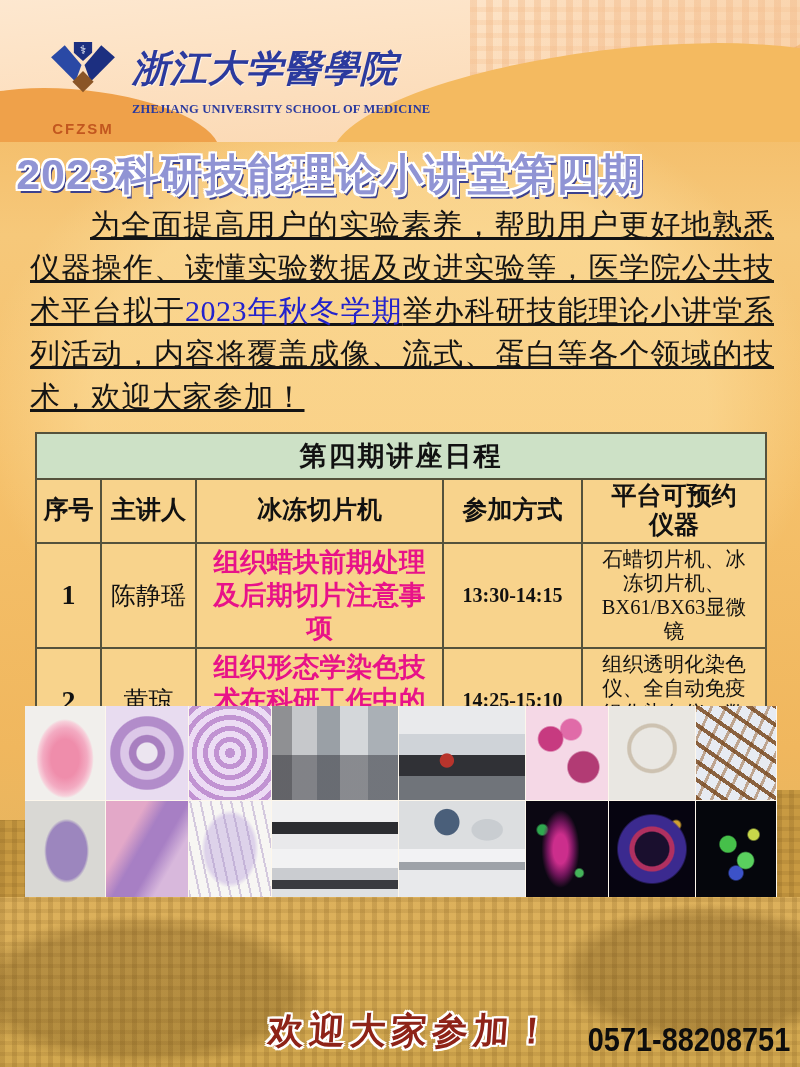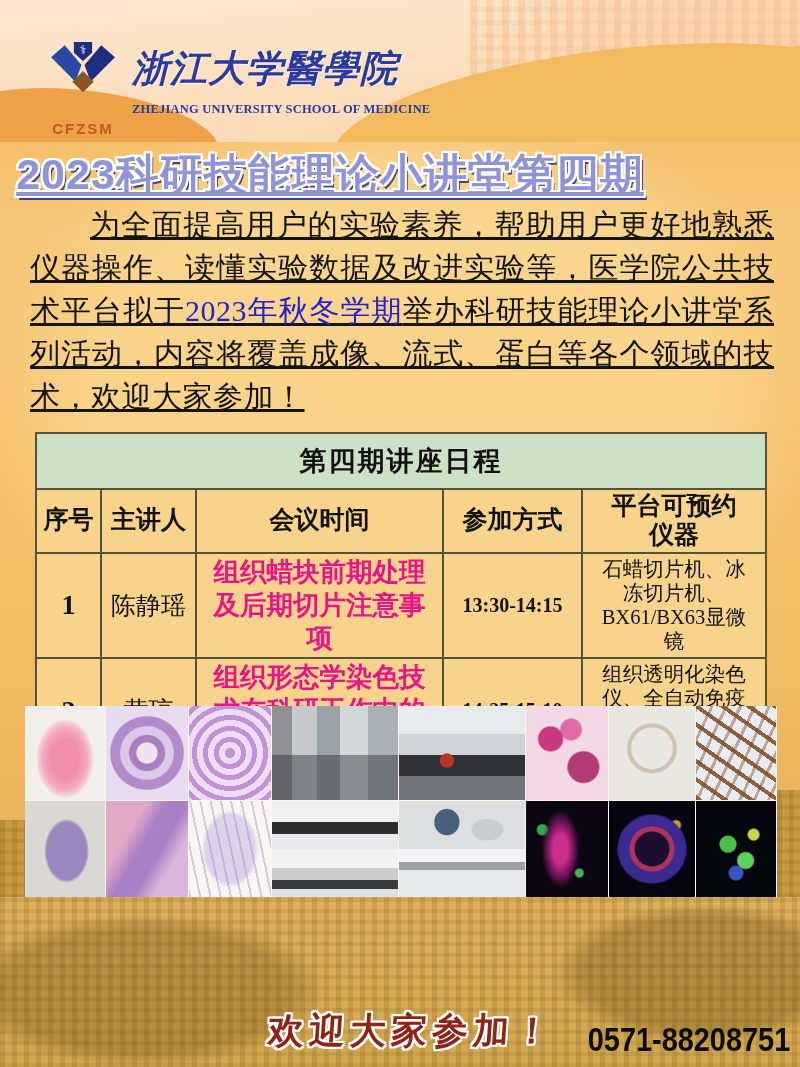--- a/index.html
+++ b/index.html
@@ -43,32 +43,32 @@
   .platform { position:absolute; left:374px; top:44px; font-family:"Liberation Sans",sans-serif;
     font-size:60px; font-weight:900; color:#d6261a; letter-spacing:2px; white-space:nowrap;
     text-shadow:-3px -3px 0 #fff, 3px -3px 0 #fff, -3px 3px 0 #fff, 3px 3px 0 #fff,
                  0 -4px 0 #fff, 0 4px 0 #fff, -4px 0 0 #fff, 4px 0 0 #fff, 5px 6px 6px rgba(120,60,0,.35); }
 
   
   .main-title { position:absolute; top:146px; left:0; width:660px; text-align:center;
     font-family:"Liberation Sans",sans-serif; font-size:43px; font-weight:900; color:#9094d4;
     letter-spacing:1px; white-space:nowrap;
     text-shadow:-2px -2px 0 #fff, 2px -2px 0 #fff, -2px 2px 0 #fff, 2px 2px 0 #fff,
-                 0 -2px 0 #fff, 0 2px 0 #fff, -2px 0 0 #fff, 2px 0 0 #fff, 3px 4px 0 #3c418e;text-decoration:underline; }
+                 0 -2px 0 #fff, 0 2px 0 #fff, -2px 0 0 #fff, 2px 0 0 #fff, 3px 4px 0 #3c418e; }
 
   
   .intro { position:absolute; top:203px; left:30px; width:744px; font-size:30px; line-height:43px;
     color:#141414; text-align:justify; text-indent:2em; letter-spacing:.5px; font-weight:500;text-decoration:underline; }
   .intro .hl { color:#2323cd; }
 
   
   .sched { position:absolute; top:432px; left:35px; }
   table { border-collapse:collapse; table-layout:fixed; width:730px; }
   td, th { border:2px solid #55523c; text-align:center; vertical-align:middle; padding:2px 4px; }
-  .cap { background:#cde1c6; height:56px; font-size:27px; font-weight:bold; color:#111; letter-spacing:2px; }
+  .cap { background:#cde1c6; height:46px; font-size:27px; font-weight:bold; color:#111; letter-spacing:2px; }
   .colhead { background:#f8d38c; height:58px; font-size:25px; font-weight:bold; color:#111; white-space:pre-line; line-height:1.15; }
   .cell { background:#f8d38c; font-size:25px; color:#111; }
   .row1 .cell { height:80px; } .row2 .cell { height:78px; }
   .c-no { font-family:"Liberation Serif",serif; font-weight:bold; font-size:28px; }
   .c-topic { color:#e81289; font-weight:bold; font-size:26.5px; line-height:1.25; padding:2px 10px; }
   .c-time { font-family:"Liberation Serif",serif; font-weight:bold; font-size:20px; white-space:nowrap;margin-left:16px; }
   .c-instr { font-size:20.5px; line-height:1.18; text-align:center; padding:2px 17px; }
 
   
   .gallery { position:absolute; top:706px; left:25px; width:752px; height:191px;
@@ -174,21 +174,21 @@
           <col style="width:139px">
           <col style="width:184px">
         </colgroup>
       <tbody>
           <tr>
         <th class="cap" colspan="5">第四期讲座日程</th>
       </tr>
       <tr>
         <th class="colhead">序号</th>
         <th class="colhead">主讲人</th>
-        <th class="colhead">会议时间</th>
+        <th class="colhead">冰冻切片机</th>
         <th class="colhead">参加方式</th>
         <th class="colhead">平台可预约
 仪器</th>
       </tr>
       <tr class="row1">
         <td class="cell c-no">1</td>
         <td class="cell">陈静瑶</td>
         <td class="cell c-topic">组织蜡块前期处理及后期切片注意事项</td>
         <td class="cell c-time">13:30-14:15</td>
         <td class="cell c-instr">石蜡切片机、冰冻切片机、BX61/BX63显微镜</td>

